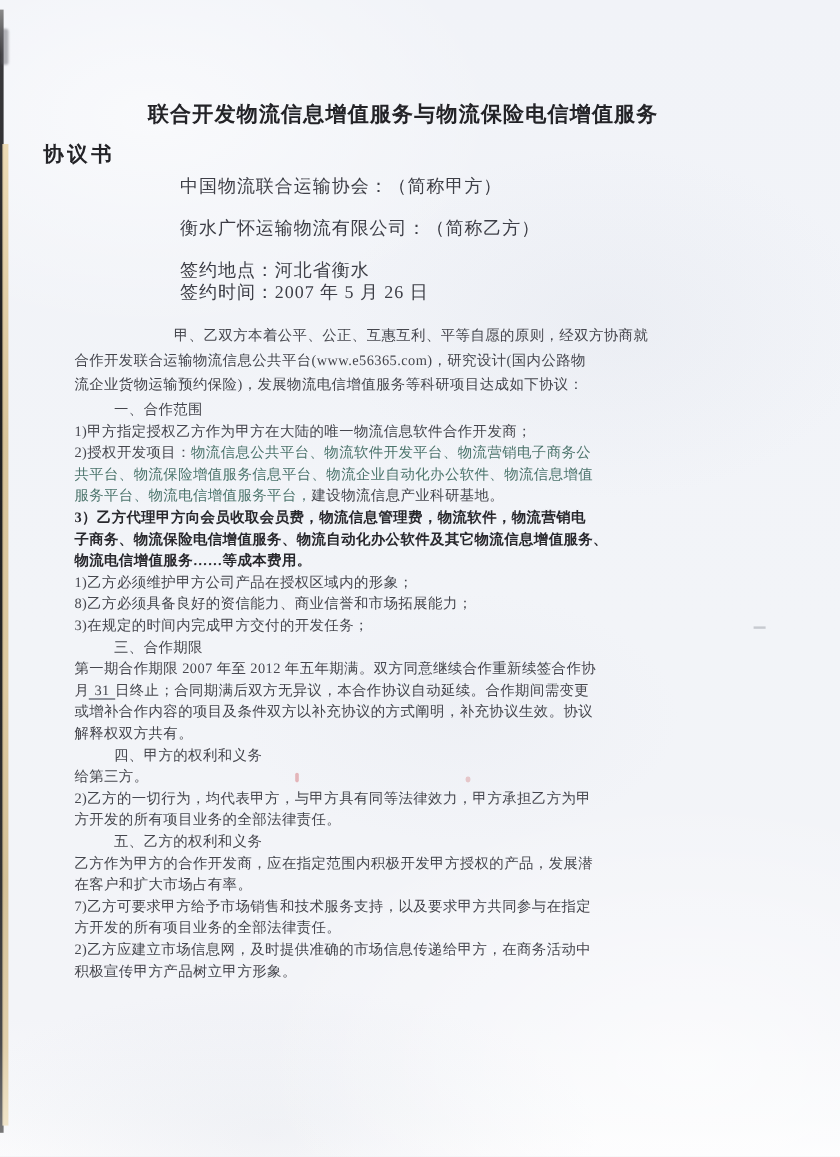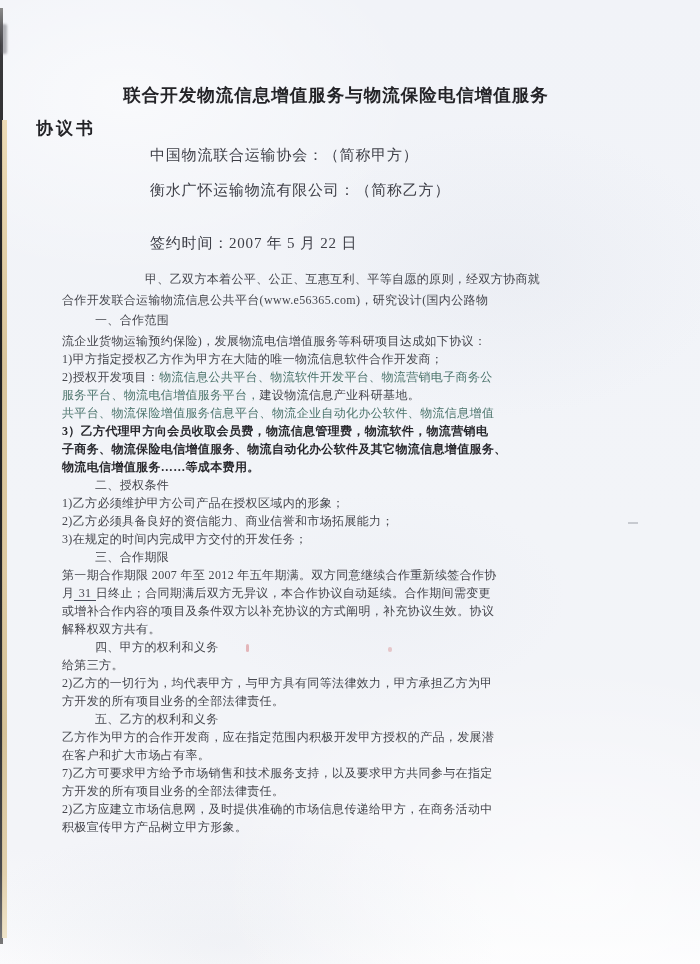--- a/index.html
+++ b/index.html
@@ -76,37 +76,37 @@
   <div class="corner-smudge"></div>
   <div class="speck-red-1"></div>
   <div class="speck-red-2"></div>
   <div class="dash-noise"></div>
 
   <h1 class="title">联合开发物流信息增值服务与物流保险电信增值服务</h1>
   <h2 class="subtitle">协议书</h2>
 
   <p class="meta party-a">中国物流联合运输协会：（简称甲方）</p>
   <p class="meta party-b">衡水广怀运输物流有限公司：（简称乙方）</p>
-  <p class="meta sign-date">签约时间：2007 年 5 月 22 日</p>
+  <p class="meta sign-place">签约地点：河北省衡水</p>
+  <p class="meta sign-date">签约时间：2007 年 5 月 26 日</p>
 
   <div class="body-text">
       <div class="line indent-para"><span>甲、乙双方本着公平、公正、互惠互利、平等自愿的原则，经双方协商就</span></div>
       <div class="line"><span>合作开发联合运输物流信息公共平台(www.e56365.com)，研究设计(国内公路物</span></div>
+      <div class="line"><span>流企业货物运输预约保险)，发展物流电信增值服务等科研项目达成如下协议：</span></div>
       <div class="line indent-head"><span>一、合作范围</span></div>
-      <div class="line"><span>流企业货物运输预约保险)，发展物流电信增值服务等科研项目达成如下协议：</span></div>
       <div class="line"><span>1)甲方指定授权乙方作为甲方在大陆的唯一物流信息软件合作开发商；</span></div>
       <div class="line"><span>2)授权开发项目：</span><span class="s-teal">物流信息公共平台、物流软件开发平台、物流营销电子商务公</span></div>
+      <div class="line"><span class="s-teal">共平台、物流保险增值服务信息平台、物流企业自动化办公软件、物流信息增值</span></div>
       <div class="line"><span class="s-teal">服务平台、物流电信增值服务平台，</span><span>建设物流信息产业科研基地。</span></div>
-      <div class="line"><span class="s-teal">共平台、物流保险增值服务信息平台、物流企业自动化办公软件、物流信息增值</span></div>
       <div class="line"><span class="s-bold">3）乙方代理甲方向会员收取会员费，物流信息管理费，物流软件，物流营销电</span></div>
       <div class="line"><span class="s-bold">子商务、物流保险电信增值服务、物流自动化办公软件及其它物流信息增值服务、</span></div>
       <div class="line"><span class="s-bold">物流电信增值服务……等成本费用。</span></div>
-      <div class="line indent-head"><span>二、授权条件</span></div>
       <div class="line"><span>1)乙方必须维护甲方公司产品在授权区域内的形象；</span></div>
-      <div class="line"><span>2)乙方必须具备良好的资信能力、商业信誉和市场拓展能力；</span></div>
+      <div class="line"><span>8)乙方必须具备良好的资信能力、商业信誉和市场拓展能力；</span></div>
       <div class="line"><span>3)在规定的时间内完成甲方交付的开发任务；</span></div>
       <div class="line indent-head"><span>三、合作期限</span></div>
       <div class="line"><span>第一期合作期限 2007 年至 2012 年五年期满。双方同意继续合作重新续签合作协</span></div>
       <div class="line"><span>月</span><span class="s-u"> 31 </span><span>日终止；合同期满后双方无异议，本合作协议自动延续。合作期间需变更</span></div>
       <div class="line"><span>或增补合作内容的项目及条件双方以补充协议的方式阐明，补充协议生效。协议</span></div>
       <div class="line"><span>解释权双方共有。</span></div>
       <div class="line indent-head"><span>四、甲方的权利和义务</span></div>
       <div class="line"><span>给第三方。</span></div>
       <div class="line"><span>2)乙方的一切行为，均代表甲方，与甲方具有同等法律效力，甲方承担乙方为甲</span></div>
       <div class="line"><span>方开发的所有项目业务的全部法律责任。</span></div>

